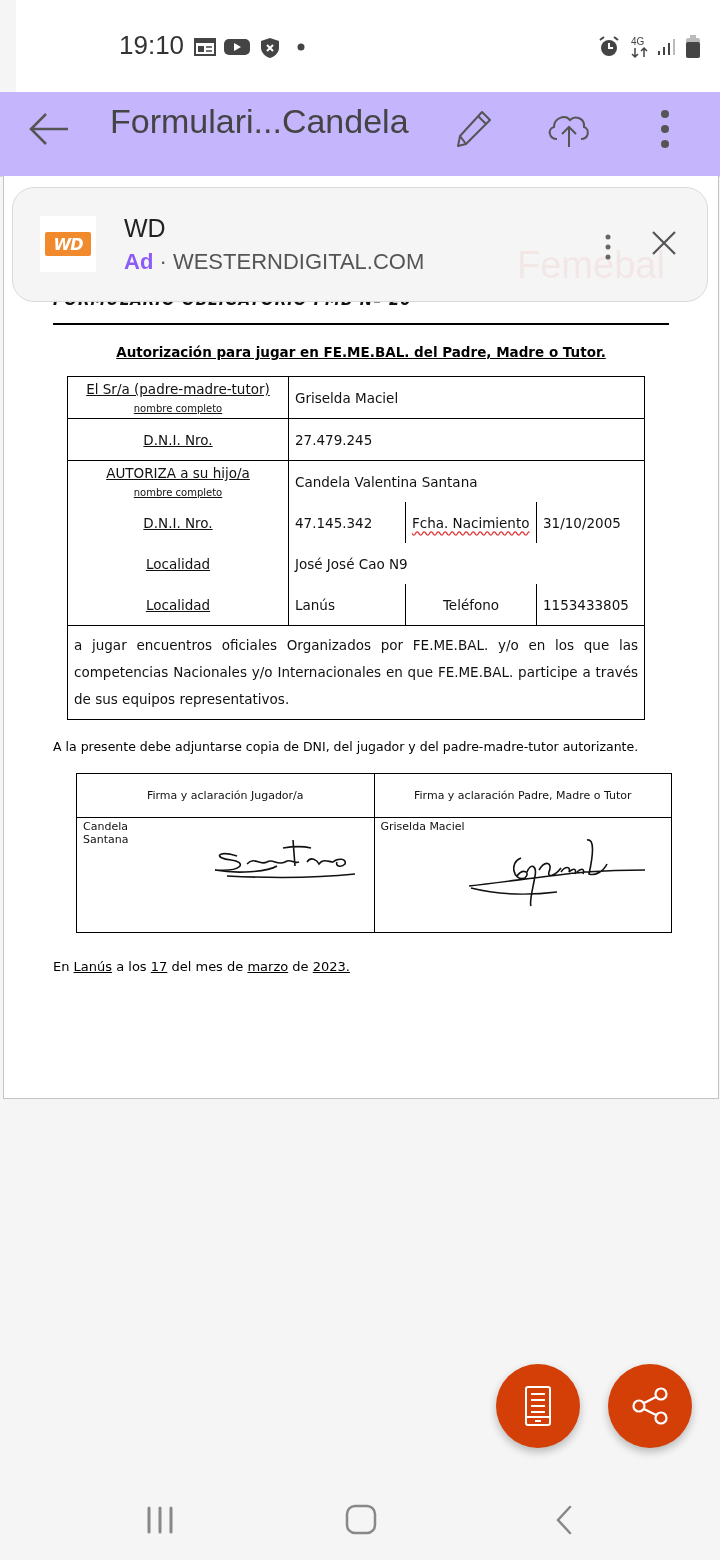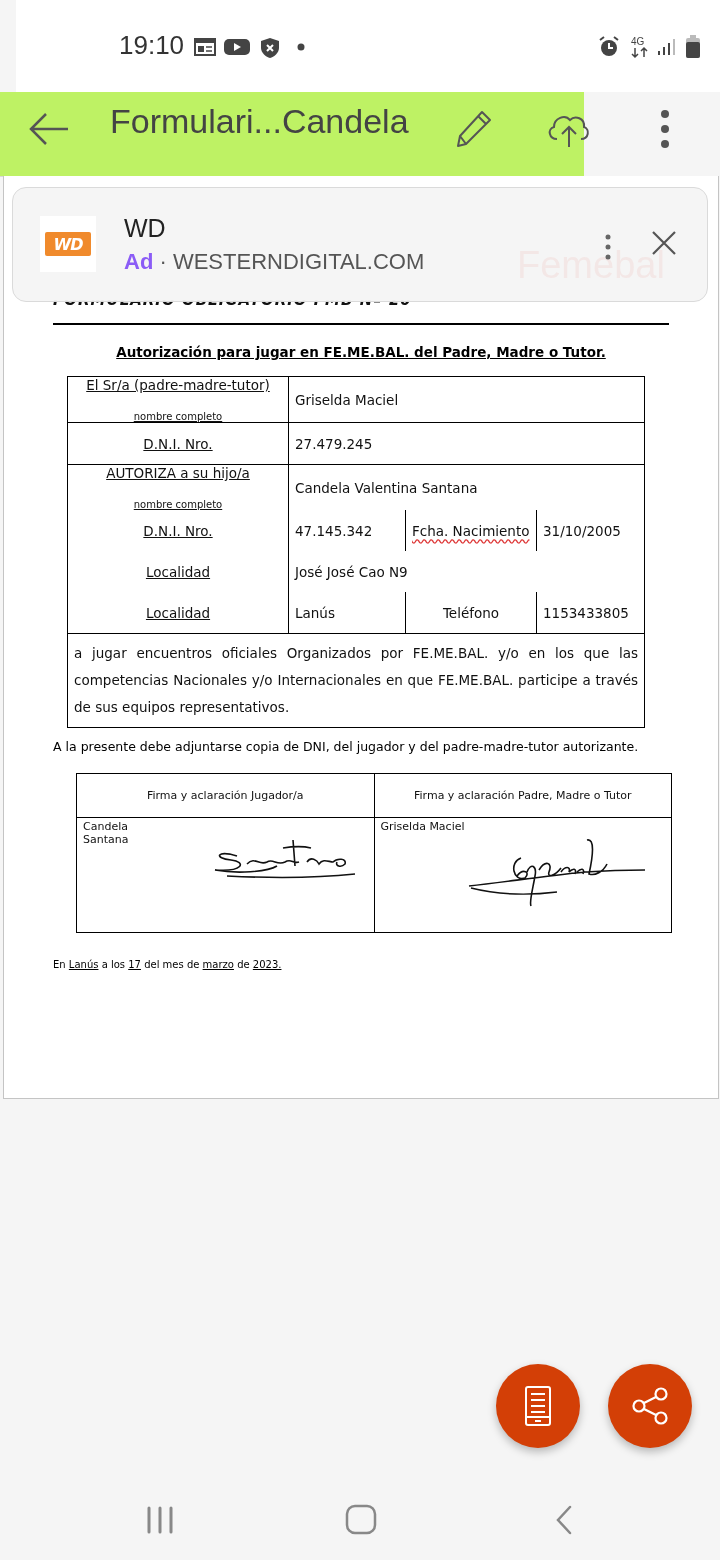--- a/index.html
+++ b/index.html
@@ -1,41 +1,41 @@
 <!DOCTYPE html>
 <html><head>
 <meta charset="utf-8">
 <style>
   html, body { margin:0; padding:0; }
   body { width:720px; height:1560px; background:#f5f5f5; position:relative; overflow:hidden; font-family:"Liberation Sans", sans-serif; }
   .statusbar { position:absolute; top:0; left:16px; width:720px; height:92px; background:#fff; }
   .time { position:absolute; left:103px; top:30px; font-size:26px; color:#333; font-family:"Liberation Sans", sans-serif; }
   .sb-icon { position:absolute; top:37px; }
-  .appbar { position:absolute; top:92px; left:0; width:584px; height:84px; background:#bef264; border-bottom:1px solid #d8d8d8; }
+  .appbar { position:absolute; top:92px; left:0; width:720px; height:84px; background:#c4b5fd; border-bottom:1px solid #d8d8d8; }
   .app-title { position:absolute; left:110px; top:10px; font-size:34px; color:#444; }
   .ab-btn { position:absolute; top:12px; width:50px; height:50px; display:flex; align-items:center; justify-content:center; cursor:pointer; }
   .page { position:absolute; left:3px; top:176px; width:714px; height:922px; background:#fff; border:1px solid #c4c4c4; border-top:none; }
   .doc-heading-line { position:absolute; left:49px; top:147px; width:616px; height:2px; background:#000; }
   .doc-heading { position:absolute; left:49px; top:115px; font-size:15px; font-style:italic; font-weight:bold; color:#111; letter-spacing:1px; font-family:"DejaVu Sans", sans-serif; clip-path: inset(9px 0 0 0); }
   .doc-title { position:absolute; left:0; width:714px; top:168px; text-align:center; font-size:13.5px; font-weight:bold; text-decoration:underline; color:#000; font-family:"DejaVu Sans", sans-serif; }
   table.form { position:absolute; left:63px; top:200px; width:578px; border-collapse:collapse; font-family:"DejaVu Sans", sans-serif; font-size:13.5px; color:#111; }
   table.form td { border:1px solid #000; height:41px; padding:0 6px; vertical-align:middle; }
   td.lbl { text-align:center; width:208px;text-decoration:underline; }
-  .sub { font-size:10px; display:block; margin-top:18px; }
+  .sub { font-size:10px; display:block; margin-top:6px; }
   td.nob { border-top:none !important; border-bottom:none !important; }
   td.para { text-align:justify; line-height:27px; padding:6px 6px !important; height:auto !important; }
   .note { position:absolute; left:49px; top:563px; font-size:12.5px; font-family:"DejaVu Sans", sans-serif; color:#000; }
   table.sig { position:absolute; left:72px; top:597px; width:596px; border-collapse:collapse; font-family:"DejaVu Sans", sans-serif; font-size:11px; color:#111; }
   table.sig td { border:1px solid #000; width:50%; }
   td.sigbox { height:110px; vertical-align:top; padding:2px 6px; position:relative; }
   td.siglbl { height:41px; text-align:center; vertical-align:middle; }
   .sig-svg { position:absolute; }
-  .date-line { position:absolute; left:49px; top:783px; font-size:10px; font-family:"DejaVu Sans", sans-serif; color:#000; }
+  .date-line { position:absolute; left:49px; top:783px; font-size:13px; font-family:"DejaVu Sans", sans-serif; color:#000; }
   .date-line u { text-decoration:underline; }
-  .ad { position:absolute; left:12px; top:187px; width:694px; height:113px; background:rgba(245,245,245,0.96); border:1px solid #dadada; border-radius:14px; }
+  .ad { position:absolute; left:12px; top:187px; width:694px; height:113px; background:rgba(245,245,245,0.96); border:1px solid #dadada; border-radius:22px; }
   .ad-logo { position:absolute; left:27px; top:28px; width:56px; height:56px; background:#fff; display:flex; align-items:center; justify-content:center; }
   .ad-logo-inner { width:46px; height:24px; background:#f08a2c; border-radius:2px; color:#fff; font-style:italic; font-weight:bold; font-size:16px; display:flex; align-items:center; justify-content:center; font-family:"DejaVu Sans", sans-serif; letter-spacing:-1px; }
   .ad-name { position:absolute; left:111px; top:26px; font-size:25px; color:#222; }
   .ad-sub { position:absolute; left:111px; top:61px; font-size:22px; color:#555; }
   .ad-sub b { color:#8b5cf6; }
   .ad-watermark { position:absolute; left:504px; top:56px; font-size:38px; color:rgba(230,80,60,0.08); }
   .ad-more { position:absolute; left:585px; top:40px; width:20px; height:40px; cursor:pointer; }
   .ad-close { position:absolute; left:634px; top:38px; width:34px; height:34px; cursor:pointer; }
   .fab { position:absolute; width:84px; height:84px; border-radius:50%; background:#d33f06; box-shadow:0 4px 8px rgba(0,0,0,0.25); display:flex; align-items:center; justify-content:center; cursor:pointer; }
   .navbar { position:absolute; left:0; top:1480px; width:720px; height:80px; background:#f5f5f5; }

